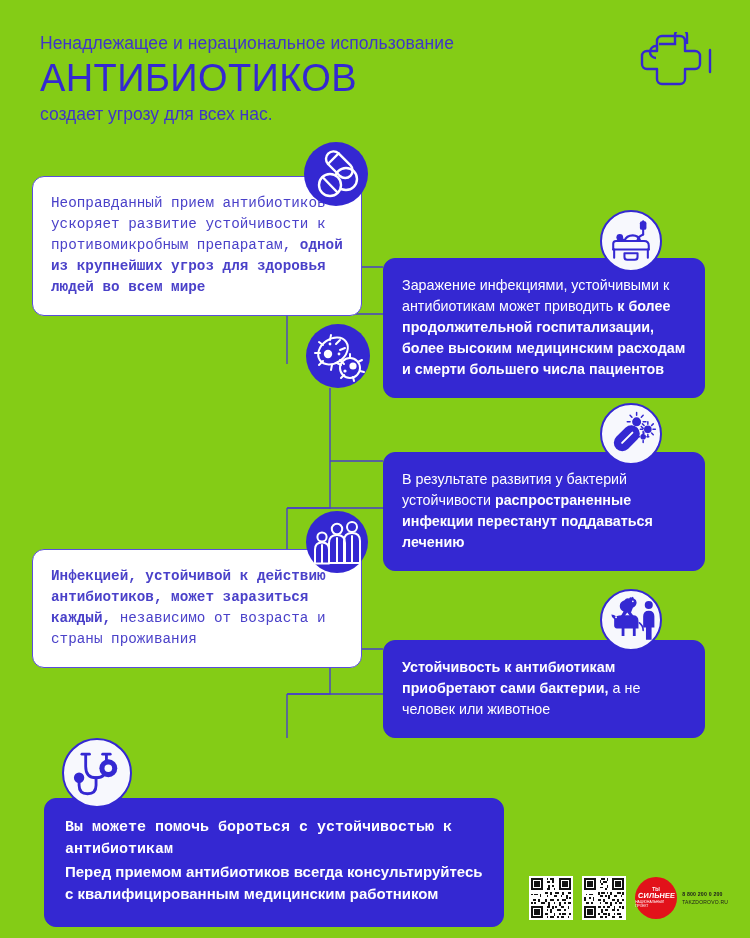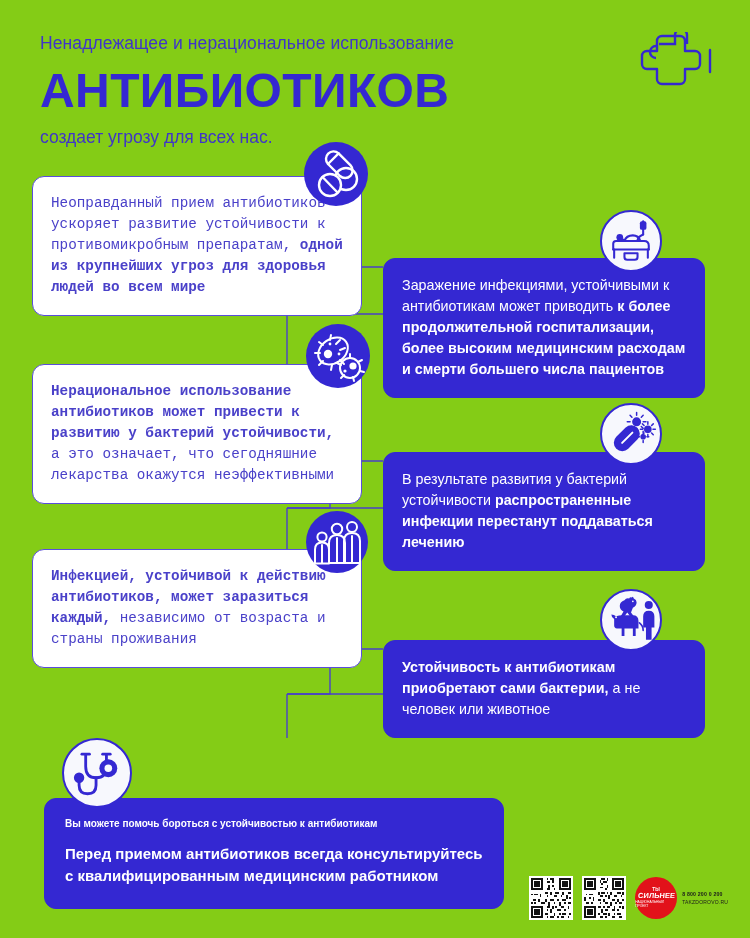--- a/index.html
+++ b/index.html
@@ -27,32 +27,32 @@
     width: 560px;
   }
   .hdr-line1 {
     font-size: 17.5px;
     color: #3f36c8;
     letter-spacing: .1px;
     line-height: 1.3;
     white-space: nowrap;
   }
   .hdr-line2 {
-    font-size: 48px;
-    font-weight: bold;
+    font-size: 38px;
+    font-weight: normal;
     color: #3428d2;
     letter-spacing: .4px;
     line-height: 1.18;
-    margin-top: 8px;
+    margin-top: 1px;
   }
   .hdr-line3 {
     font-size: 17.5px;
     color: #3f36c8;
     line-height: 1.3;
-    margin-top: 7px;
+    margin-top: 2px;
   }
 
   #cross-mark {
     position: absolute;
     right: 22px;
     top: 32px;
     width: 96px;
     height: 62px;
   }
 
@@ -91,25 +91,25 @@
   
   #card-1 { left: 32px;  top: 176px; width: 330px; }
   #card-2 { left: 383px; top: 258px; width: 322px; }
   #card-3 { left: 32px;  top: 364px; width: 330px; }
   #card-4 { left: 383px; top: 452px; width: 322px; }
   #card-5 { left: 32px;  top: 549px; width: 330px; }
   #card-6 { left: 383px; top: 640px; width: 322px; }
   #card-7 { left: 44px;  top: 798px; width: 460px; padding: 18px 20px 20px 20px; }
 
   #card-7 .cta-title {
-    font-size: 10px;
+    font-size: 15px;
     font-weight: bold;
     color: #ffffff;
     line-height: 1.45;
-    margin-bottom: 11px;
+    font-family: Liberation Mono, monospace;
   }
   #card-7 .cta-body {
     font-size: 15px;
     color: #ffffff;
     line-height: 1.5;
     font-weight: bold;
   }
 
   
   .badge {
@@ -257,23 +257,20 @@
   </svg>
 
   <div class="card outline" id="card-1">
     <p><span>Неоправданный прием антибиотиков ускоряет развитие устойчивости к противомикробным препаратам, </span><b>одной из крупнейших угроз для здоровья людей во всем мире</b></p>
   </div>
 
   <div class="card filled" id="card-2">
     <p><span>Заражение инфекциями, устойчивыми к антибиотикам может приводить </span><b>к более продолжительной госпитализации, более высоким медицинским расходам и смерти большего числа пациентов</b></p>
   </div>
 
-  <div class="card outline" id="card-3">
-    <p><b>Нерациональное использование антибиотиков может привести к развитию у бактерий устойчивости,</b><span> а это означает, что сегодняшние лекарства окажутся неэффективными</span></p>
-  </div>
 
   <div class="card outline" id="card-5">
     <p><b>Инфекцией, устойчивой к действию антибиотиков, может заразиться каждый,</b><span> независимо от  возраста и страны проживания</span></p>
   </div>
 
   <div class="card filled" id="card-4">
     <p><span>В результате развития у бактерий устойчивости </span><b>распространенные инфекции перестанут поддаваться лечению</b></p>
   </div>
 
   <div class="card filled" id="card-6">

